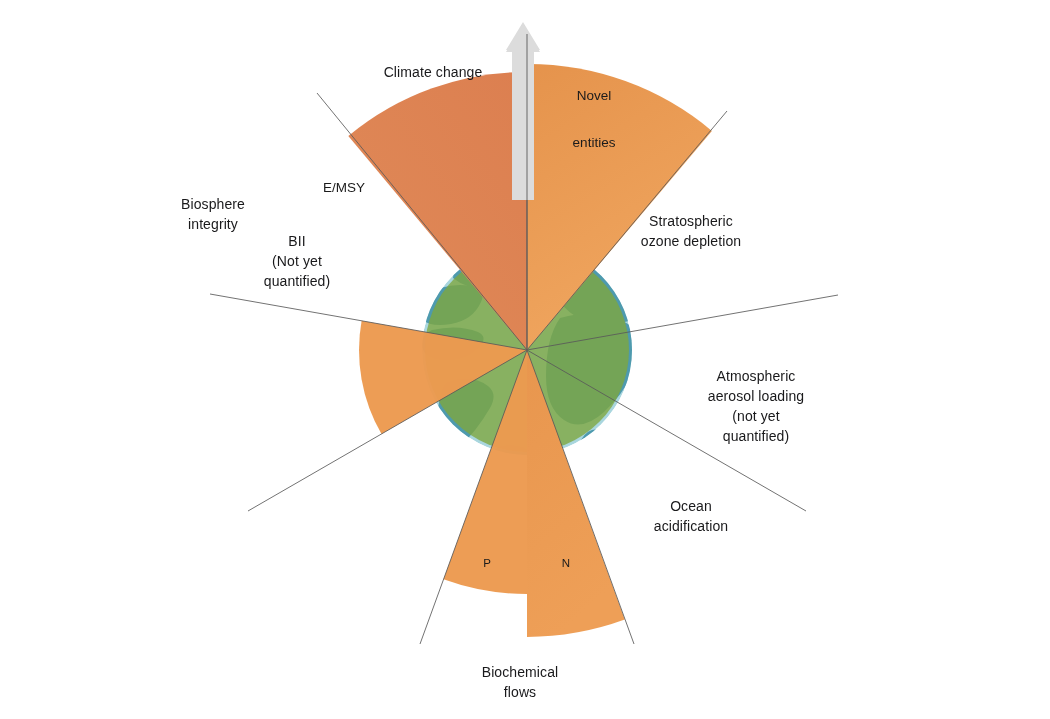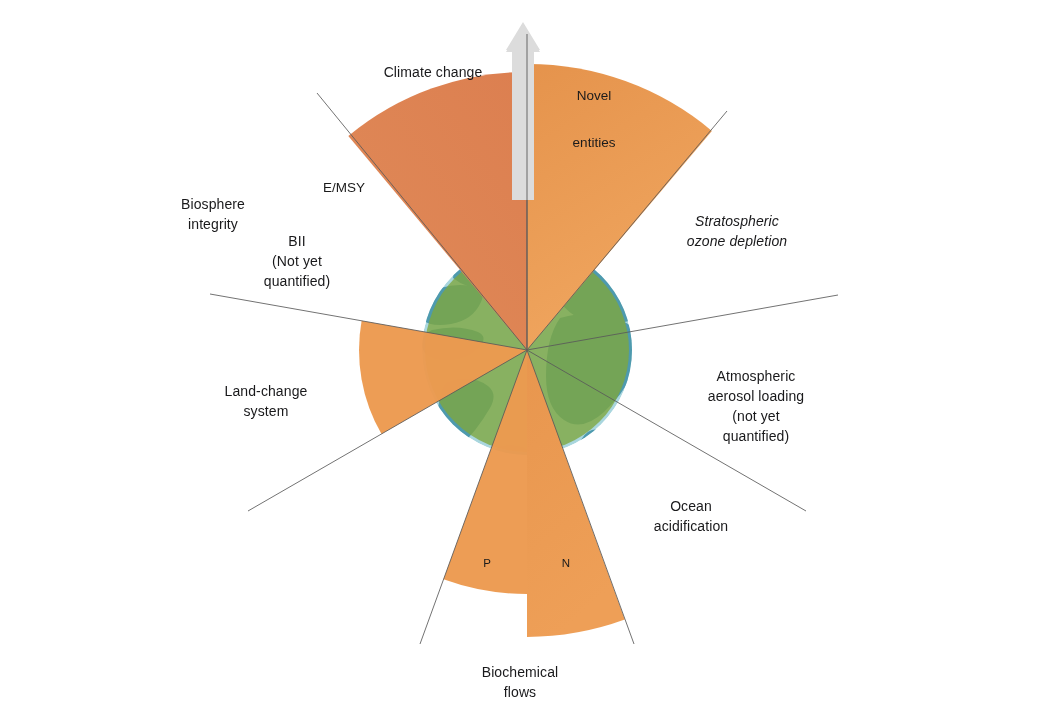--- a/index.html
+++ b/index.html
@@ -109,37 +109,35 @@
 
     <text class="wedge-lbl" x="344" y="192" text-anchor="middle">E/MSY</text>
     <text class="wedge-lbl" x="594" y="100" text-anchor="middle">Novel</text>
     <text class="wedge-lbl" x="594" y="147" text-anchor="middle">entities</text>
     <text class="wedge-lbl small" x="487" y="567" text-anchor="middle">P</text>
     <text class="wedge-lbl small" x="566" y="567" text-anchor="middle">N</text>
   </svg>
 
   <div class="lbl" style="left:353px;top:62px;width:160px;">Climate change</div>
 
-  <div class="lbl" style="left:657px;top:211px;width:160px;font-style:italic;">Stratospheric
+  <div class="lbl" style="left:611px;top:211px;width:160px;">Stratospheric
 ozone depletion</div>
 
   <div class="lbl" style="left:676px;top:366px;width:160px;">Atmospheric
 aerosol loading
 (not yet
 quantified)</div>
 
   <div class="lbl" style="left:611px;top:496px;width:160px;">Ocean
 acidification</div>
 
   <div class="lbl" style="left:440px;top:662px;width:160px;">Biochemical
 flows</div>
 
 
-  <div class="lbl" style="left:186px;top:381px;width:160px;">Land-change
-system</div>
 
   <div class="lbl" style="left:133px;top:173px;width:160px;margin-top:21px;">Biosphere
 integrity</div>
 
   <div class="lbl" style="left:217px;top:231px;width:160px;">BII
 (Not yet
 quantified)</div>
 
 </div>
 

